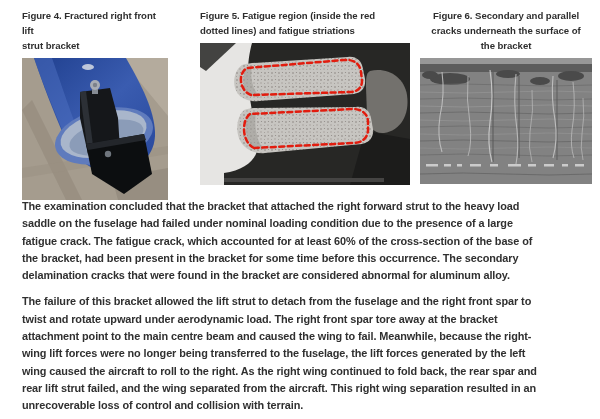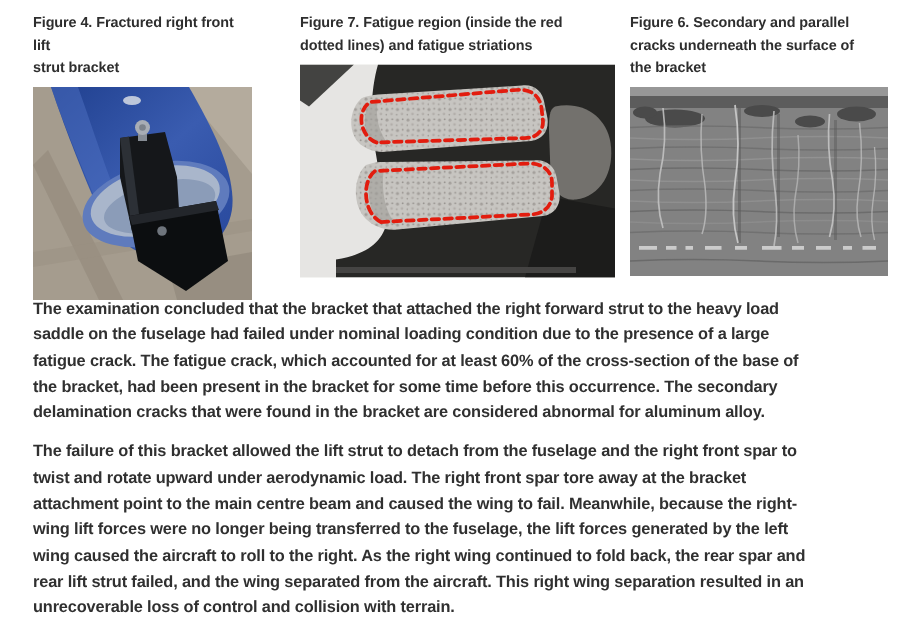--- a/index.html
+++ b/index.html
@@ -6,21 +6,21 @@
   body{
     width:600px;height:419px;background:#ffffff;
     font-family:"Liberation Sans","DejaVu Sans",sans-serif;
     overflow:hidden;
   }
   .page{position:relative;width:600px;height:419px;background:#ffffff;overflow:hidden;}
 
   .fig{position:absolute;top:8px;margin:0;}
   .fig-1{left:22px;width:146px;}
   .fig-2{left:200px;width:210px;}
-  .fig-3{left:420px;width:172px;}
+  .fig-3{left:420px;width:172px;text-align:center;}
 
   .cap{
     font-weight:bold;font-size:9.6px;line-height:15px;color:#2e2e2e;
     white-space:pre-line;letter-spacing:-0.05px;margin:0;
   }
   .photo{margin-top:5px;line-height:0;}
   .fig-1 .photo{width:146px;height:142px;}
   .fig-2 .photo{width:210px;height:142px;}
   .fig-3 .photo{width:172px;height:126px;}
   .photo svg{display:block;width:100%;height:100%;}
@@ -74,21 +74,21 @@
         <g>
           <rect x="70" y="30" width="6" height="6" fill="#868c94"></rect>
           <circle cx="73" cy="27" r="5" fill="#a8adb5"></circle>
           <circle cx="73" cy="27" r="2.2" fill="#7c828b"></circle>
         </g>
       </svg>
     </div>
   </figure>
 
   <figure class="fig fig-2">
-    <figcaption class="cap">Figure 7. Fatigue region (inside the red
+    <figcaption class="cap">Figure 5. Fatigue region (inside the red
 dotted lines) and fatigue striations</figcaption>
     <div class="photo">
       <svg viewBox="0 0 210 142" preserveAspectRatio="none">
         <defs>
           <pattern id="speck" width="7" height="7" patternUnits="userSpaceOnUse">
             <rect width="7" height="7" fill="#c7c5c1"></rect>
             <circle cx="2" cy="2" r="1" fill="#a39f9b"></circle>
             <circle cx="5" cy="5" r="0.9" fill="#b2aeaa"></circle>
             <circle cx="5.5" cy="1.5" r="0.6" fill="#8f8b87"></circle>
             <circle cx="1.5" cy="5.5" r="0.5" fill="#9b9793"></circle>

